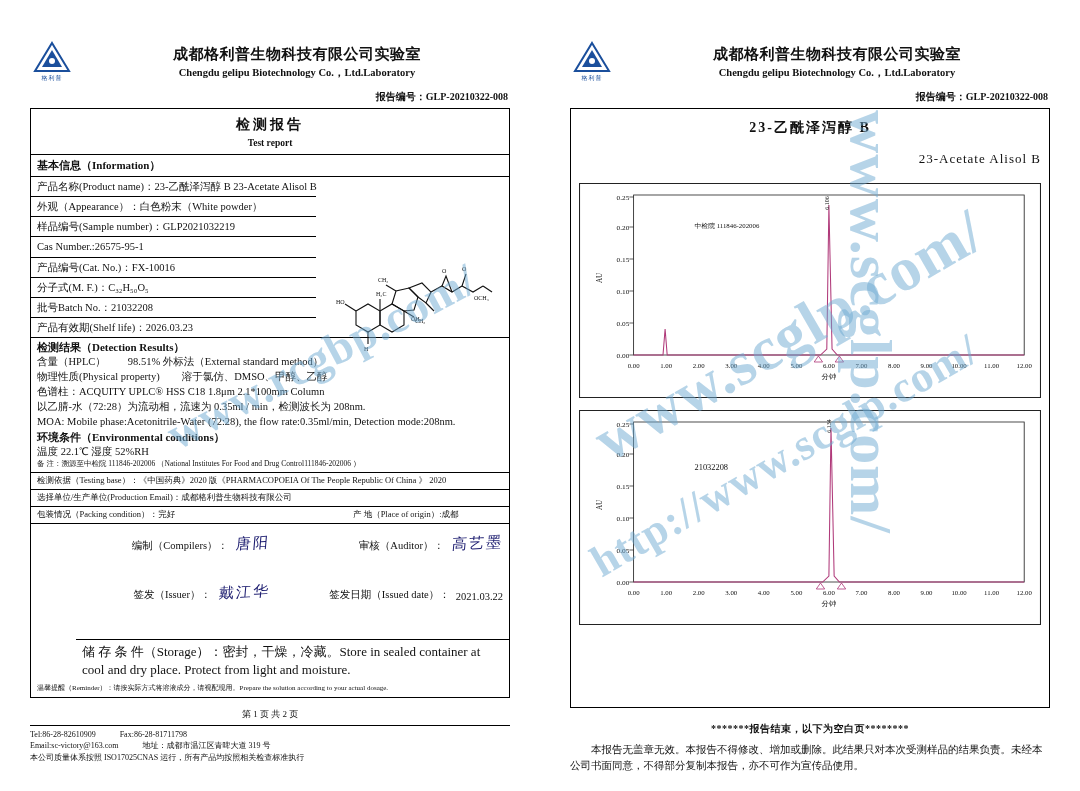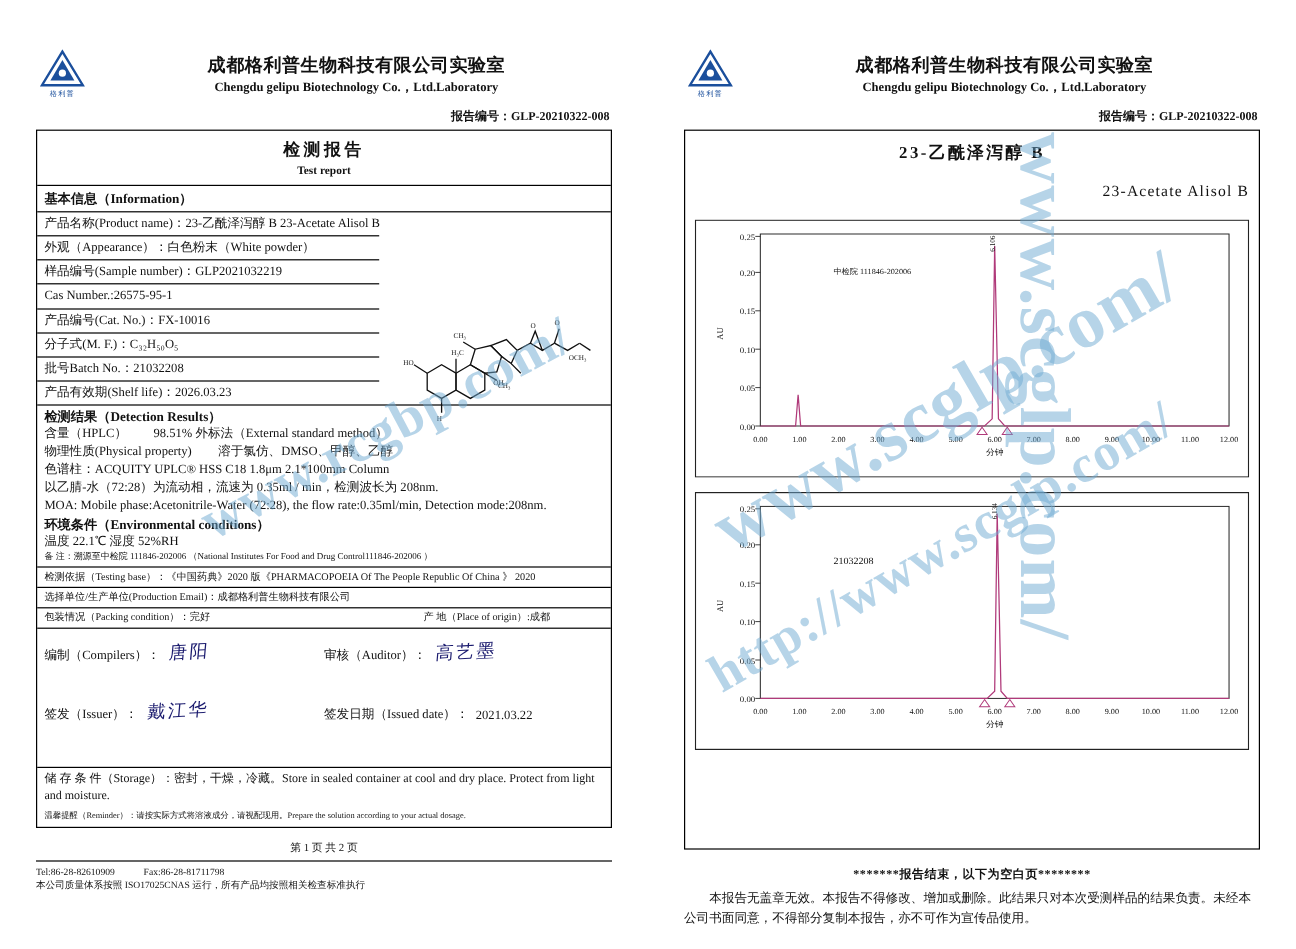--- a/index.html
+++ b/index.html
@@ -105,33 +105,33 @@
   .b-bold { font-weight:bold; font-size:11px; }
   .sp { display:inline-block; width:22px; }
 
   .note-small { font-size:7.5px; line-height:1.3; }
 
   .kv-small { font-size:8.5px; padding:2px 6px; border-top:1px solid #000; }
   .kv-small2 { font-size:8.5px; padding:2px 6px; border-top:1px solid #000; display:flex; }
 
   .sign-area { padding:10px 6px 8px 6px; border-top:1px solid #000; position:relative; height:116px;}
   .sign-row { display:flex; font-size:10.5px; margin-bottom:30px; }
-  .sign-cell { width:50%; display:flex; align-items:flex-end; }
+  .sign-cell { width:50%; display:flex; align-items:flex-end;justify-content:flex-end; }
   .sign-label { white-space:nowrap; }
   .sign-hand {
     font-family:"Liberation Serif", serif;
     font-size:15px;
     color:#1a1a6e;
     margin-left:8px;
     transform:skewX(-8deg) rotate(-3deg);
     letter-spacing:2px;
   }
   .sign-date { font-size:10.5px; }
 
-  .foot-note { font-size:10px; line-height:1.35; padding:3px 6px; border-top:1px solid #000;}
+  .foot-note { font-size:13px; line-height:1.35; padding:3px 6px; border-top:1px solid #000;margin-left:45px;}
   .foot-note2 { font-size:7px; line-height:1.35; padding:3px 6px;}
 
   .page-num { text-align:center; font-size:9px; margin-top:10px; }
   .footer {
     font-size:8px;
     line-height:1.45;
     margin-top:4px;
     border-top:1px solid #000;
     padding-top:3px;
   }
@@ -340,20 +340,24 @@
     <div class="foot-note">储 存 条 件（Storage）：密封，干燥，冷藏。Store in sealed container at cool and dry place. Protect from light and moisture.</div>
     <div class="foot-note2">温馨提醒（Reminder）：请按实际方式将溶液成分，请视配现用。Prepare the solution according to your actual dosage.</div>
   </div>
 
   <div class="page-num">第 1 页 共 2 页</div>
 
   <div class="footer">
     <div class="f1">
       <span>Tel:86-28-82610909</span>
       <span>Fax:86-28-81711798</span>
+    </div>
+    <div class="f1">
+      <span>Email:sc-victory@163.com</span>
+      <span>地址：成都市温江区青啤大道 319 号</span>
     </div>
     <div>本公司质量体系按照 ISO17025CNAS 运行，所有产品均按照相关检查标准执行</div>
   </div>
 </div>
 
 <div class="page page-right">
 
   <div class="doc-header">
     <div class="logo">
       <svg width="40" height="32" viewBox="0 0 40 32" aria-hidden="true">

